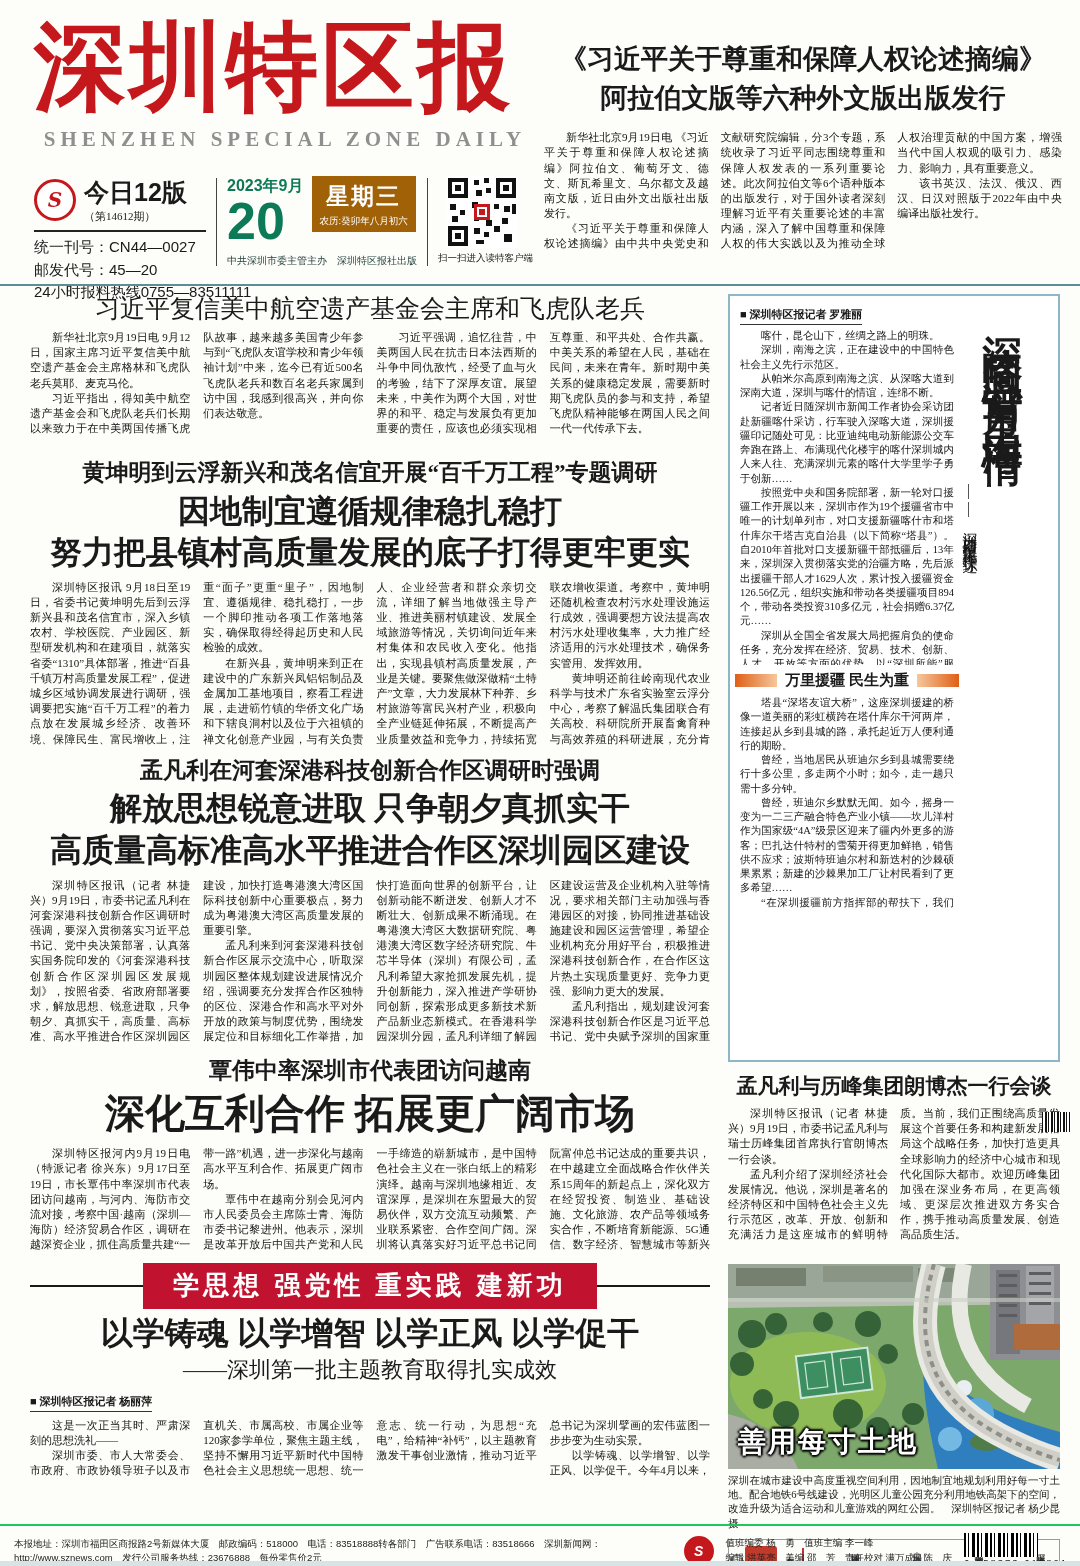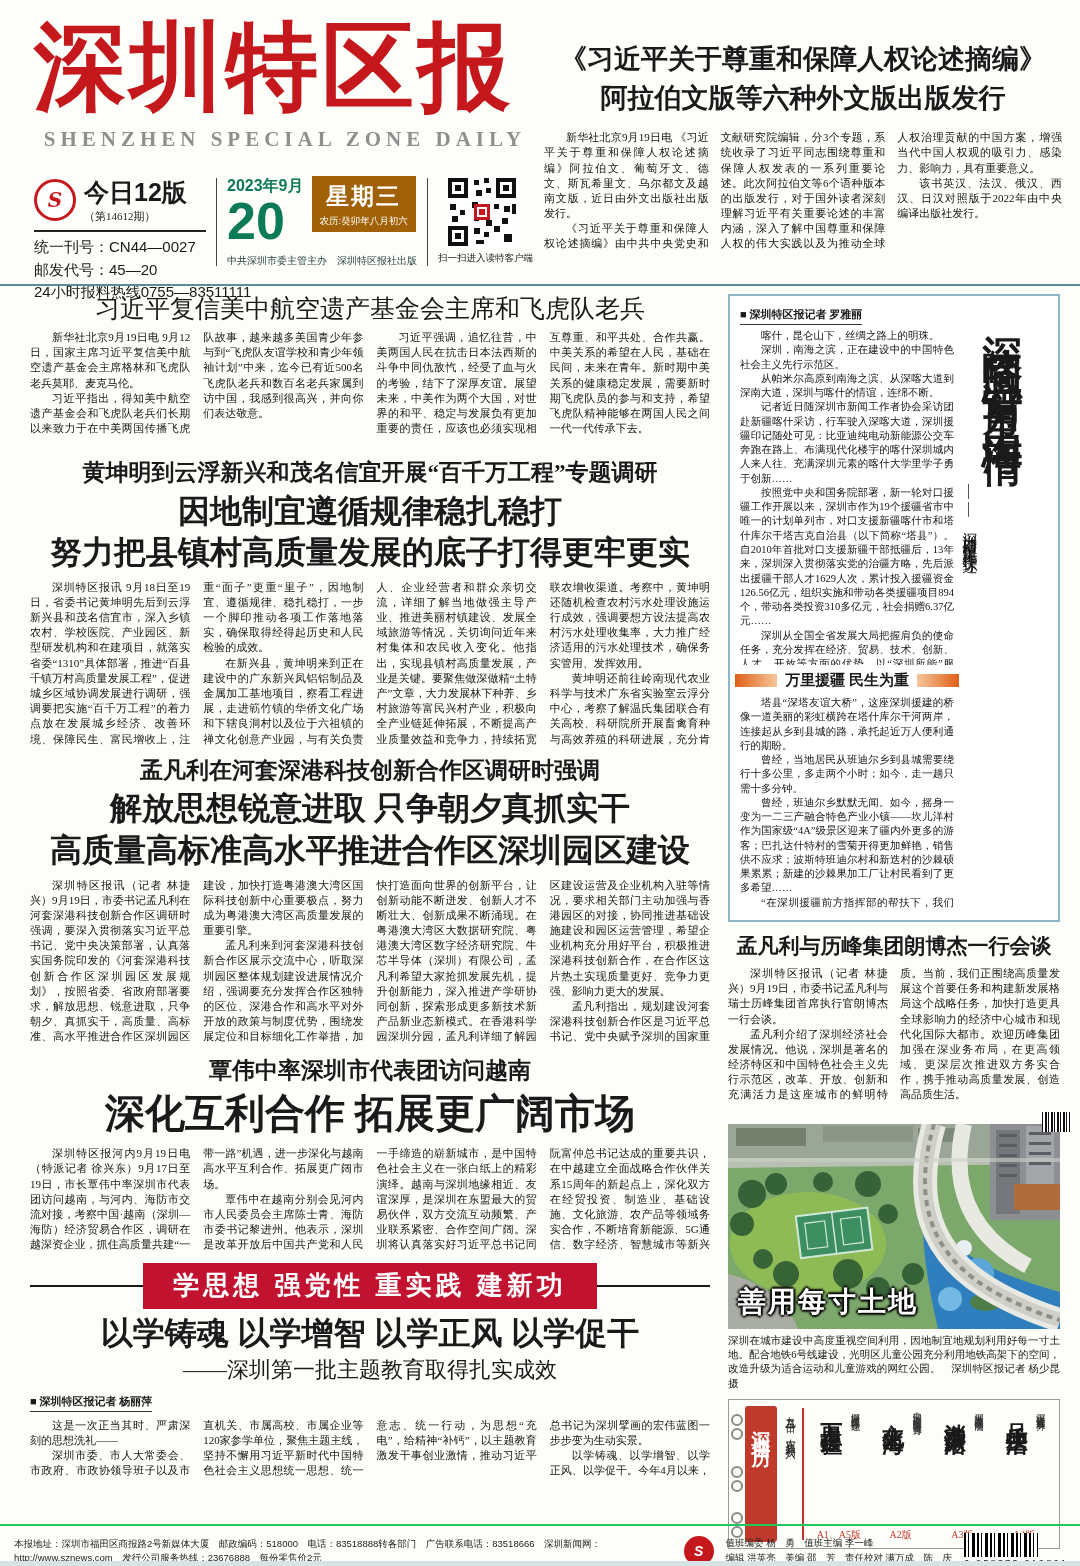--- a/index.html
+++ b/index.html
@@ -53,21 +53,21 @@
   .banner-row .hline{flex:1;height:2px;background:#191919;}
   .banner{background:#c1122f;color:#fff;font-family:"Liberation Sans",sans-serif;font-weight:bold;
           font-size:26px;padding:5px 30px 6px;letter-spacing:4px;flex:none;}
   .theme-head{text-align:center;font-family:"Liberation Sans",sans-serif;font-weight:900;font-size:32px;
               line-height:1.15;margin-bottom:3px;white-space:nowrap;}
   .theme-sub{text-align:center;font-size:22px;margin-bottom:6px;}
   .byline{font-size:11px;font-weight:bold;border-bottom:1px solid #333;display:inline-block;
           padding-bottom:2px;margin-bottom:4px;}
   
   .main-right{position:absolute;left:728px;top:294px;width:332px;}
-  .box1{border:2px solid #8db6c7;height:628px;padding:8px 6px 8px 10px;display:flex;box-sizing:border-box;background:#fff;}
+  .box1{border:2px solid #8db6c7;height:768px;padding:8px 6px 8px 10px;display:flex;box-sizing:border-box;background:#fff;}
   .box1-text{width:214px;flex:none;}
   .box1-text .body-cols{font-size:10.5px;line-height:1.36;}
   .subhead-row{display:flex;align-items:center;justify-content:center;gap:8px;margin:6px 0;}
   .obar{width:42px;height:13px;background:linear-gradient(90deg,#df5f17,#f6c79b);flex:none;}
   .obar.r{background:linear-gradient(90deg,#f6c79b,#df5f17);}
   .subhead-txt{font-weight:bold;font-size:15px;white-space:nowrap;}
   .vert-sub{writing-mode:vertical-rl;font-size:15px;letter-spacing:3px;margin:180px 0 0 6px;flex:none;color:#111;}
   .vert-title{writing-mode:vertical-rl;font-family:"Liberation Sans",sans-serif;font-weight:900;
               font-size:40px;letter-spacing:11px;margin-left:2px;flex:none;line-height:1.1;}
   .box2{margin-top:10px;}

